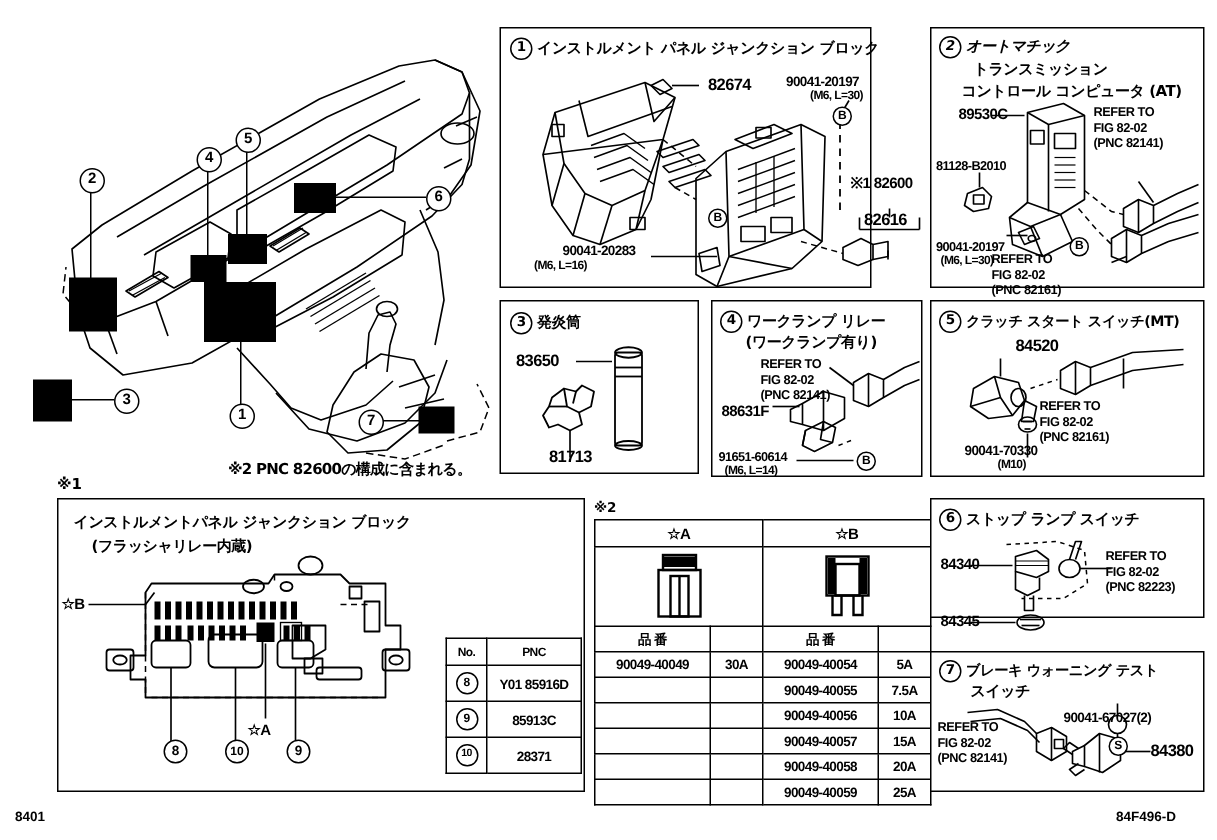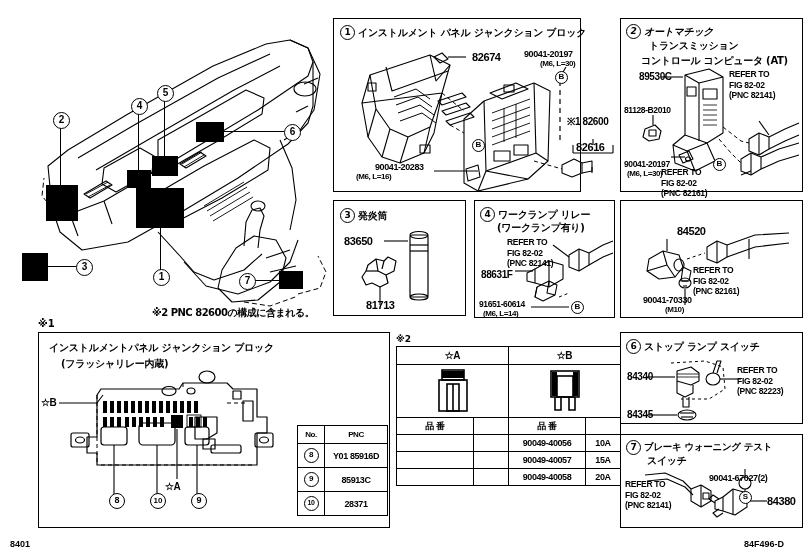--- a/index.html
+++ b/index.html
@@ -339,20 +339,23 @@
     <div>FIG 82-02</div>
     <div>(PNC 82141)</div>
   </div>
   <div class="abs lbl" style="left:6px;top:68px;font-size:10px;">88631F</div>
   <div class="abs lbl-sm" style="left:4px;top:98px;font-size:8.5px;">91651-60614</div>
   <div class="abs lbl-sm" style="left:8px;top:108px;">(M6, L=14)</div>
   <div class="abs bcirc" style="left:96px;top:100px;">B</div>
 </div>
 
 <div class="box" style="left:620px;top:200px;width:183px;height:118px;">
+  <div class="abs ptitle jp" style="left:5px;top:6px;font-size:9.5px;">
+    <span class="pnum">5</span><span>クラッチ スタート スイッチ(MT)</span>
+  </div>
   <svg class="abs" style="left:4px;top:30px;" width="176" height="84" viewBox="0 0 176 84">
     <g fill="none" stroke="#000" stroke-width="1.1" stroke-linejoin="round">
 
       <path d="M24 28 L38 20 L54 24 L58 36 L50 46 L34 48 L22 40 Z"></path>
       <path d="M38 20 L42 34 L50 46"></path>
       <path d="M22 40 L42 34"></path>
       <ellipse cx="54" cy="34" rx="5" ry="6"></ellipse>
       <path d="M58 36 L66 40 L64 50 L56 50 Z"></path>
       <ellipse cx="60" cy="52" rx="6" ry="5"></ellipse>
       <path d="M57 50 L63 50"></path>
@@ -538,42 +541,60 @@
         </svg>
       </td>
     </tr>
     <tr>
       <td class="jp" style="height:16px;width:76px;font-size:9px;">品 番</td>
       <td style="height:16px;width:34px;"></td>
       <td class="jp" style="height:16px;width:76px;font-size:9px;">品 番</td>
       <td style="height:16px;width:34px;"></td>
     </tr>
     <tr>
+      <td style="height:16px;">90049-40049</td>
+      <td style="height:16px;">30A</td>
+      <td style="height:16px;">90049-40054</td>
+      <td style="height:16px;">5A</td>
+    </tr>
+    <tr>
+      <td style="height:16px;"></td>
+      <td style="height:16px;"></td>
+      <td style="height:16px;">90049-40055</td>
+      <td style="height:16px;">7.5A</td>
+    </tr>
+    <tr>
       <td style="height:16px;"></td>
       <td style="height:16px;"></td>
       <td style="height:16px;">90049-40056</td>
       <td style="height:16px;">10A</td>
     </tr>
     <tr>
       <td style="height:16px;"></td>
       <td style="height:16px;"></td>
       <td style="height:16px;">90049-40057</td>
       <td style="height:16px;">15A</td>
     </tr>
     <tr>
       <td style="height:16px;"></td>
       <td style="height:16px;"></td>
       <td style="height:16px;">90049-40058</td>
       <td style="height:16px;">20A</td>
     </tr>
+    <tr>
+      <td style="height:16px;"></td>
+      <td style="height:16px;"></td>
+      <td style="height:16px;">90049-40059</td>
+      <td style="height:16px;">25A</td>
+    </tr>
   </tbody>
     </table>
 </div>
 
-<div class="box" style="left:620px;top:332px;width:183px;height:92px;padding-left:44px;">
+<div class="box" style="left:620px;top:332px;width:183px;height:80px;padding-left:44px;">
   <div class="abs ptitle jp" style="left:5px;top:6px;">
     <span class="pnum">6</span><span>ストップ ランプ スイッチ</span>
   </div>
   <svg class="abs" style="left:4px;top:26px;" width="176" height="62" viewBox="0 0 176 62">
     <g fill="none" stroke="#000" stroke-width="1.1" stroke-linejoin="round">
 
       <path d="M52 12 L66 8 L74 14 L74 22 L66 26 L52 22 Z"></path>
       <path d="M52 22 L52 34 L60 38 L68 34 L68 26"></path>
       <path d="M58 38 L58 48 L64 48 L64 38"></path>
       <g stroke-width="0.8">

